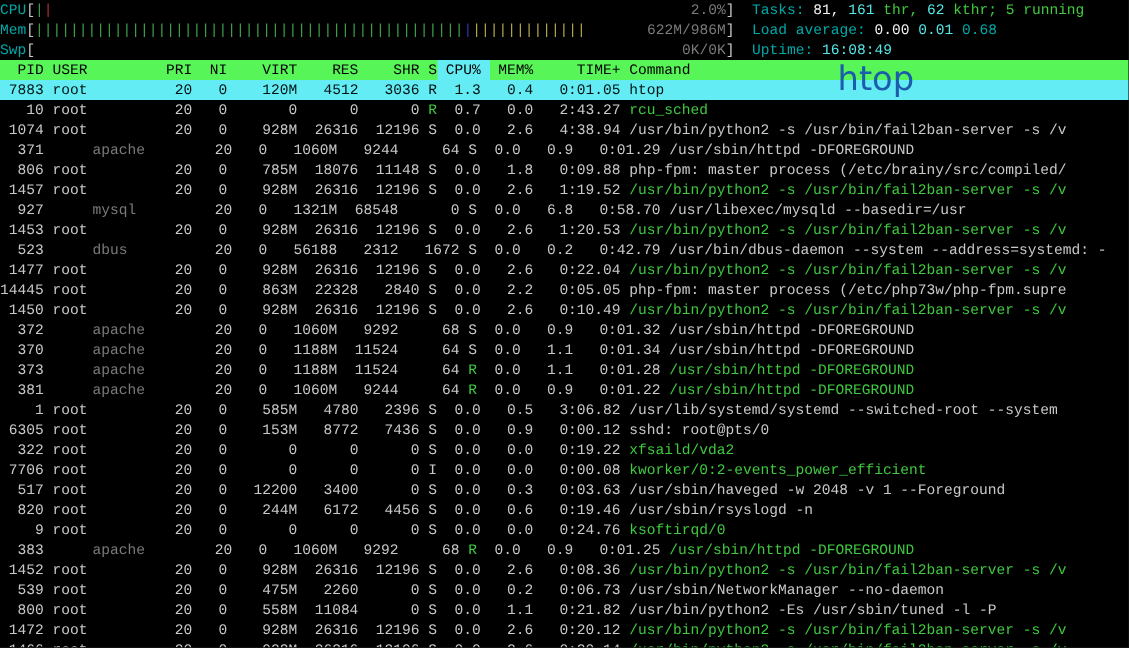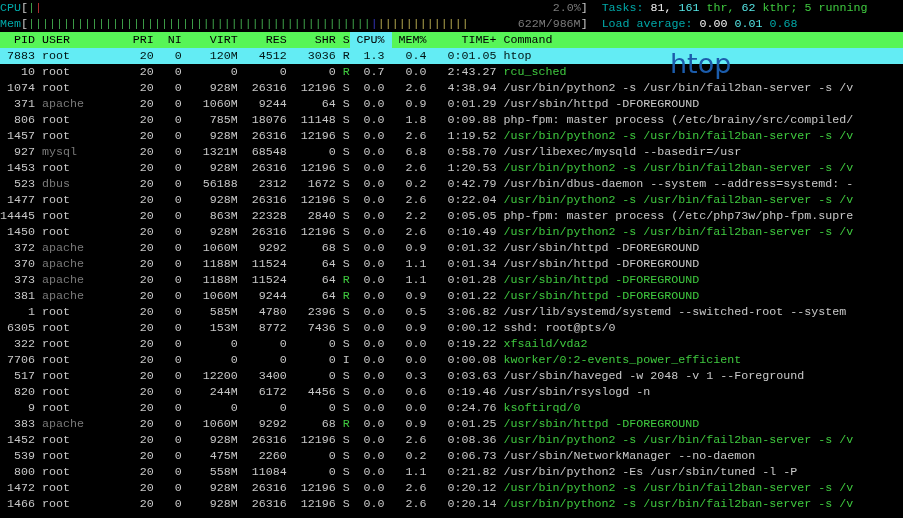--- a/index.html
+++ b/index.html
@@ -24,37 +24,38 @@
   
   .thead{height:16px;background:#57f557;color:#000;white-space:pre;}
   .cell{display:inline-block;vertical-align:top;height:16px;overflow:hidden;margin-right:1ch;white-space:pre;}
   .cell.right{text-align:right;}
   .cell.left{text-align:left;}
   .cell.cmd{margin-right:0;}
   .thead .cell{color:#000;}
   .thead .cell.sorted{background:#63ecf4;margin-left:-1ch;padding-left:1ch;margin-right:0;padding-right:1ch;}
   .prow{height:16px;white-space:pre;}
   .prow .cell{color:#c8c8c8;}
-  .prow .u-dim{color:#7a7a7a;}
+  .prow .u-dim{color:#7a7a7a;margin-left:32px;}
   .prow .u-green{color:#3fc93f;}
   .prow.sel{background:#63ecf4;}
   .prow.sel .cell{color:#001414 !important;}
   .watermark{
     position:absolute;left:670px;top:47px;height:34px;
     font-family:"DejaVu Sans","Liberation Sans",sans-serif;
     font-size:27px;color:#1b5cab;line-height:34px;
   }
 </style>
 </head>
 <body>
 
 <div class="screen">
   <div id="meters">
       <div class="line"><span><span class="c-teal">CPU</span><span class="c-fg">[</span><span class="c-bar-green">|</span><span class="c-bar-red">|</span><span class="c-fg">                                                                         </span><span class="c-dim">2.0%</span><span class="c-fg">]</span><span class="c-fg">  </span></span><span><span class="c-teal">Tasks: </span><span class="c-white">81, </span><span class="c-cyan">161</span><span class="c-green"> thr, </span><span class="c-cyan">62</span><span class="c-green"> kthr; </span><span class="c-green">5 running</span></span></div>
       <div class="line"><span><span class="c-teal">Mem</span><span class="c-fg">[</span><span class="c-bar-green">|||||||||||||||||||||||||||||||||||||||||||||||||</span><span class="c-bar-blue">|</span><span class="c-bar-yellow">|||||||||||||</span><span class="c-fg">       </span><span class="c-dim">622M/986M</span><span class="c-fg">]</span><span class="c-fg">  </span></span><span><span class="c-teal">Load average: </span><span class="c-white">0.00 </span><span class="c-cyan">0.01 </span><span class="c-teal">0.68</span></span></div>
+      <div class="line"><span><span class="c-teal">Swp</span><span class="c-fg">[</span><span class="c-fg">                                                                          </span><span class="c-dim">0K/0K</span><span class="c-fg">]</span><span class="c-fg">  </span></span><span><span class="c-teal">Uptime: </span><span class="c-cyan">16:08:49</span></span></div>
     </div>
   <div id="thead" class="thead"><span class="cell right" style="width: 5ch;">PID</span><span class="cell left" style="width: 10ch;">USER</span><span class="cell right" style="width: 5ch;">PRI</span><span class="cell right" style="width: 3ch;">NI</span><span class="cell right" style="width: 7ch;">VIRT</span><span class="cell right" style="width: 6ch;">RES</span><span class="cell right" style="width: 6ch;">SHR</span><span class="cell left" style="width: 1ch;">S</span><span class="cell right sorted" style="width: 4ch;">CPU%</span><span class="cell right" style="width: 5ch;">MEM%</span><span class="cell right" style="width: 9ch;">TIME+</span><span class="cell left cmd">Command</span></div>
   <div id="tbody">
       <div class="prow sel"><span class="cell right" style="width: 5ch;">7883</span><span class="cell left" style="width: 10ch;">root</span><span class="cell right" style="width: 5ch;">20</span><span class="cell right" style="width: 3ch;">0</span><span class="cell right" style="width: 7ch;">120M</span><span class="cell right" style="width: 6ch;">4512</span><span class="cell right" style="width: 6ch;">3036</span><span class="cell left" style="width: 1ch;">R</span><span class="cell right" style="width: 4ch;">1.3</span><span class="cell right" style="width: 5ch;">0.4</span><span class="cell right" style="width: 9ch;">0:01.05</span><span class="cell left cmd">htop</span></div>
       <div class="prow"><span class="cell right" style="width: 5ch;">10</span><span class="cell left" style="width: 10ch;">root</span><span class="cell right" style="width: 5ch;">20</span><span class="cell right" style="width: 3ch;">0</span><span class="cell right" style="width: 7ch;">0</span><span class="cell right" style="width: 6ch;">0</span><span class="cell right" style="width: 6ch;">0</span><span class="cell left u-green" style="width: 1ch;">R</span><span class="cell right" style="width: 4ch;">0.7</span><span class="cell right" style="width: 5ch;">0.0</span><span class="cell right" style="width: 9ch;">2:43.27</span><span class="cell left cmd u-green">rcu_sched</span></div>
       <div class="prow"><span class="cell right" style="width: 5ch;">1074</span><span class="cell left" style="width: 10ch;">root</span><span class="cell right" style="width: 5ch;">20</span><span class="cell right" style="width: 3ch;">0</span><span class="cell right" style="width: 7ch;">928M</span><span class="cell right" style="width: 6ch;">26316</span><span class="cell right" style="width: 6ch;">12196</span><span class="cell left" style="width: 1ch;">S</span><span class="cell right" style="width: 4ch;">0.0</span><span class="cell right" style="width: 5ch;">2.6</span><span class="cell right" style="width: 9ch;">4:38.94</span><span class="cell left cmd">/usr/bin/python2 -s /usr/bin/fail2ban-server -s /v</span></div>
       <div class="prow"><span class="cell right" style="width: 5ch;">371</span><span class="cell left u-dim" style="width: 10ch;">apache</span><span class="cell right" style="width: 5ch;">20</span><span class="cell right" style="width: 3ch;">0</span><span class="cell right" style="width: 7ch;">1060M</span><span class="cell right" style="width: 6ch;">9244</span><span class="cell right" style="width: 6ch;">64</span><span class="cell left" style="width: 1ch;">S</span><span class="cell right" style="width: 4ch;">0.0</span><span class="cell right" style="width: 5ch;">0.9</span><span class="cell right" style="width: 9ch;">0:01.29</span><span class="cell left cmd">/usr/sbin/httpd -DFOREGROUND</span></div>
       <div class="prow"><span class="cell right" style="width: 5ch;">806</span><span class="cell left" style="width: 10ch;">root</span><span class="cell right" style="width: 5ch;">20</span><span class="cell right" style="width: 3ch;">0</span><span class="cell right" style="width: 7ch;">785M</span><span class="cell right" style="width: 6ch;">18076</span><span class="cell right" style="width: 6ch;">11148</span><span class="cell left" style="width: 1ch;">S</span><span class="cell right" style="width: 4ch;">0.0</span><span class="cell right" style="width: 5ch;">1.8</span><span class="cell right" style="width: 9ch;">0:09.88</span><span class="cell left cmd">php-fpm: master process (/etc/brainy/src/compiled/</span></div>
       <div class="prow"><span class="cell right" style="width: 5ch;">1457</span><span class="cell left" style="width: 10ch;">root</span><span class="cell right" style="width: 5ch;">20</span><span class="cell right" style="width: 3ch;">0</span><span class="cell right" style="width: 7ch;">928M</span><span class="cell right" style="width: 6ch;">26316</span><span class="cell right" style="width: 6ch;">12196</span><span class="cell left" style="width: 1ch;">S</span><span class="cell right" style="width: 4ch;">0.0</span><span class="cell right" style="width: 5ch;">2.6</span><span class="cell right" style="width: 9ch;">1:19.52</span><span class="cell left cmd u-green">/usr/bin/python2 -s /usr/bin/fail2ban-server -s /v</span></div>
       <div class="prow"><span class="cell right" style="width: 5ch;">927</span><span class="cell left u-dim" style="width: 10ch;">mysql</span><span class="cell right" style="width: 5ch;">20</span><span class="cell right" style="width: 3ch;">0</span><span class="cell right" style="width: 7ch;">1321M</span><span class="cell right" style="width: 6ch;">68548</span><span class="cell right" style="width: 6ch;">0</span><span class="cell left" style="width: 1ch;">S</span><span class="cell right" style="width: 4ch;">0.0</span><span class="cell right" style="width: 5ch;">6.8</span><span class="cell right" style="width: 9ch;">0:58.70</span><span class="cell left cmd">/usr/libexec/mysqld --basedir=/usr</span></div>

